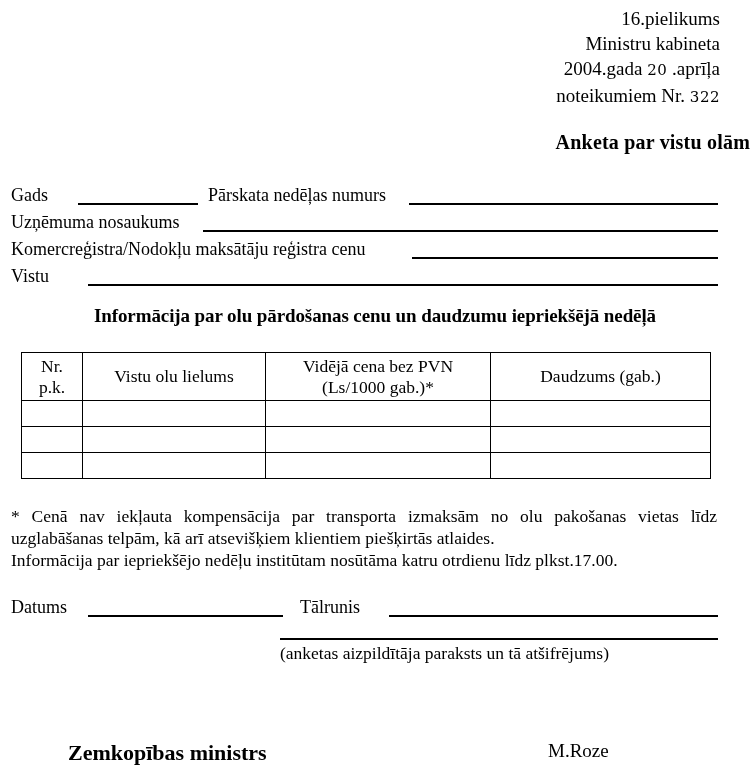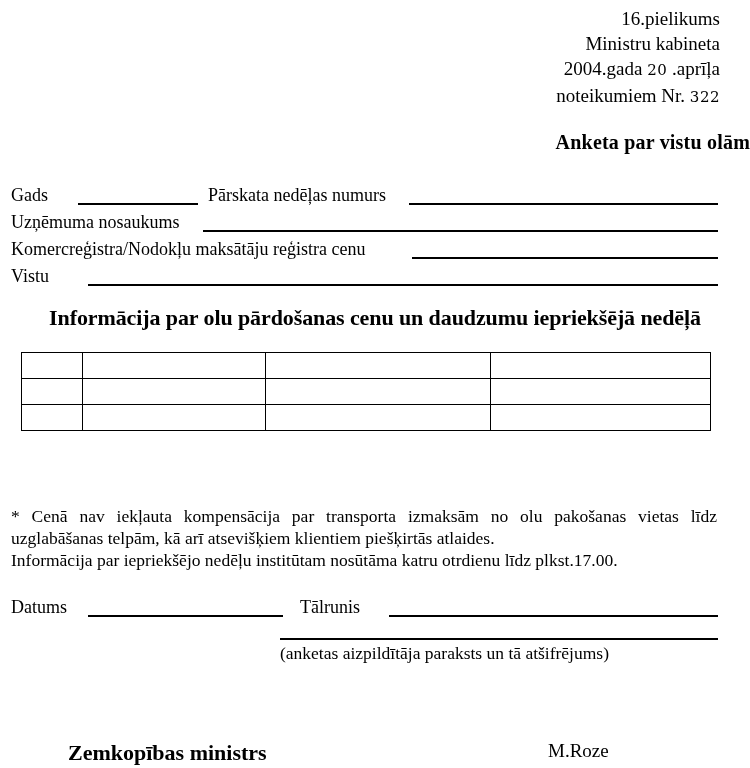--- a/index.html
+++ b/index.html
@@ -42,21 +42,21 @@
     font-size: 20px;
     font-weight: bold;
     letter-spacing: 0.2px;
   }
   .section-title {
     position: absolute;
     top: 305px;
     left: 0;
     width: 750px;
     text-align: center;
-    font-size: 22px;
+    font-size: 19px;
     font-weight: bold;
     letter-spacing: -0.1px;
   }
 
   
   .field-row {
     position: absolute;
     font-size: 18px;
     line-height: 20px;
     white-space: nowrap;
@@ -165,20 +165,32 @@
 <div class="section-title">Informācija par olu pārdošanas cenu un daudzumu iepriekšējā nedēļā</div>
 
 <table class="egg-table">
   <colgroup>
     <col class="col-nr">
       <col class="col-size">
       <col class="col-price">
       <col class="col-qty">
   </colgroup>
   <tbody>
+    <tr class="hdr">
+      <td>
+        <div>Nr.</div>
+        <div>p.k.</div>
+      </td>
+      <td>Vistu olu lielums</td>
+      <td>
+        <div>Vidējā cena bez PVN</div>
+        <div>(Ls/1000 gab.)*</div>
+      </td>
+      <td>Daudzums (gab.)</td>
+    </tr>
     <tr class="datarow">
       <td></td>
       <td></td>
       <td></td>
       <td></td>
     </tr>
     <tr class="datarow">
       <td></td>
       <td></td>
       <td></td>

